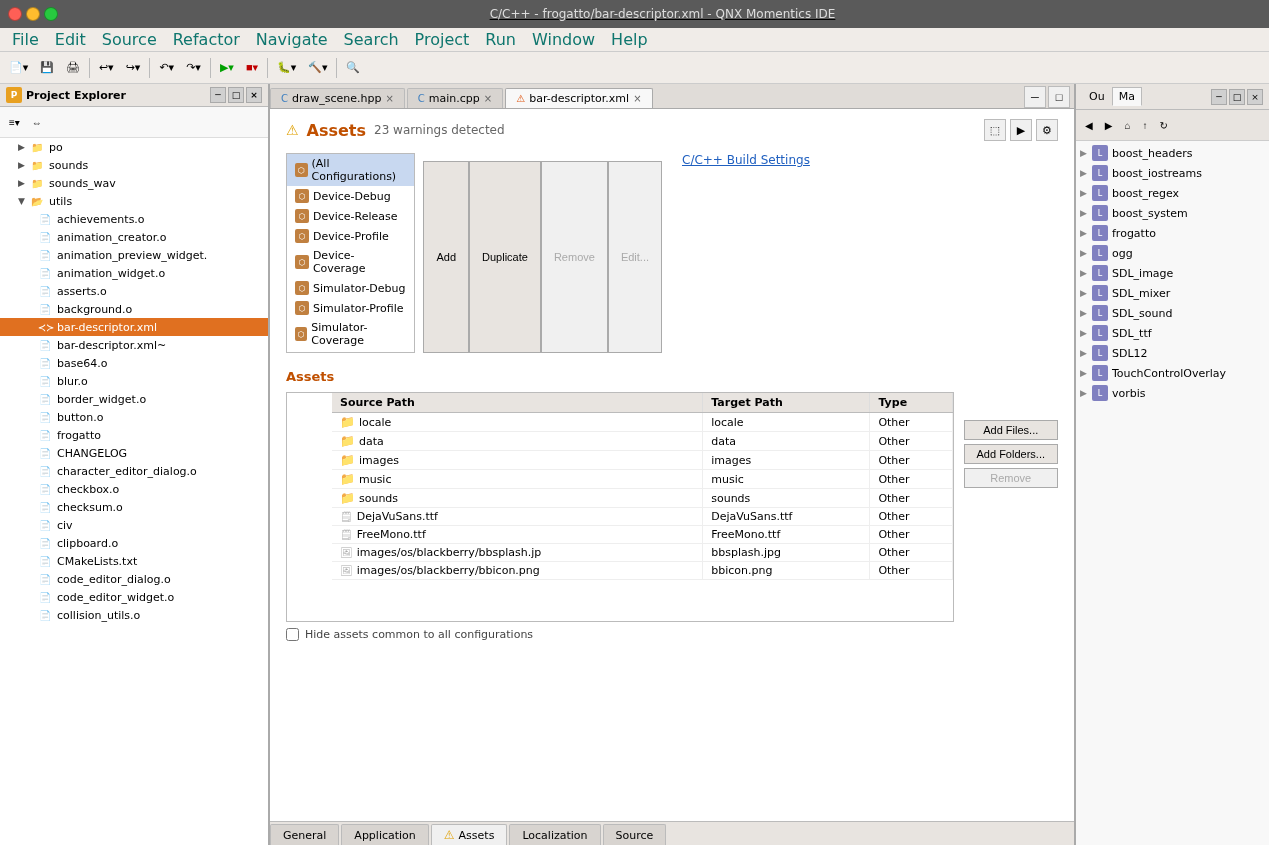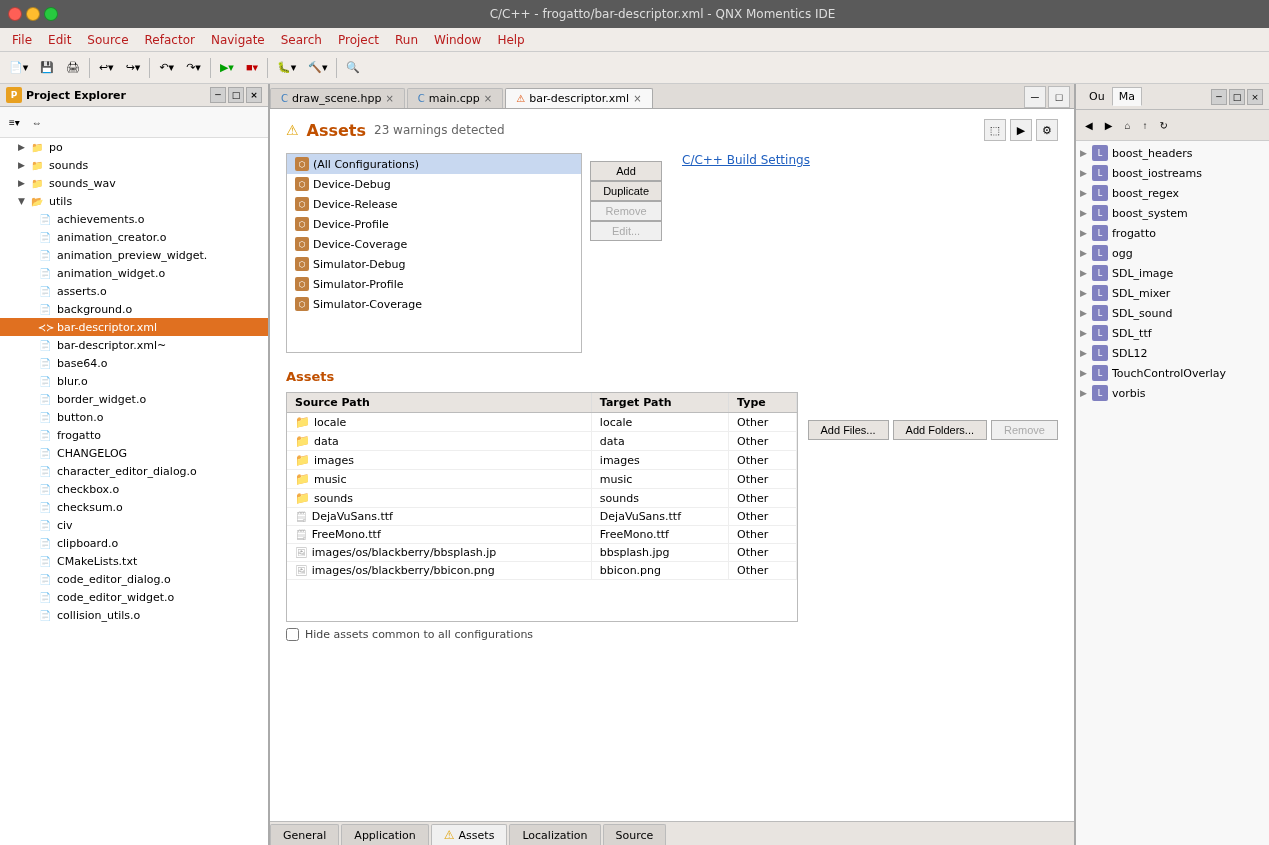--- a/index.html
+++ b/index.html
@@ -14,20 +14,21 @@
     }
 
     
     .title-bar {
       background: #5a5a5a;
       height: 28px;
       display: flex;
       align-items: center;
       padding: 0 8px;
       gap: 6px;
+      text-decoration: underline;
     }
     .window-controls {
       display: flex;
       gap: 4px;
     }
     .win-btn {
       width: 14px; height: 14px;
       border-radius: 50%;
       border: 1px solid rgba(0,0,0,0.3);
       cursor: pointer;
@@ -47,22 +48,22 @@
       background: #f0ece8;
       height: 24px;
       display: flex;
       align-items: center;
       padding: 0 4px;
       border-bottom: 1px solid #ccc;
     }
     .menu-item {
       padding: 2px 8px;
       cursor: pointer;
-      font-size: 12px;
-      color: #b91c1c;
+      font-size: 16px;
+      color: #0f766e;
     }
 
     
     .toolbar {
       background: #f0ece8;
       height: 32px;
       display: flex;
       align-items: center;
       padding: 0 4px;
       border-bottom: 1px solid #ccc;
@@ -312,21 +313,21 @@
       border-radius: 2px;
       display: flex;
       align-items: center;
       justify-content: center;
       font-size: 8px;
       color: white;
     }
 
     .btn-group {
       display: flex;
-      flex-direction: column;
+      flex-direction: row;
       margin-top: 8px;
     }
     .action-btn {
       padding: 3px 12px;
       border: 1px solid #aaa;
       background: #e8e4e0;
       cursor: pointer;
       font-size: 11px;
       text-align: center;
     }
@@ -365,21 +366,21 @@
     .folder-cell {
       display: flex;
       align-items: center;
       gap: 4px;
     }
     .small-folder-icon { color: #e8a020; font-size: 12px; }
     .small-file-icon { color: #aaa; font-size: 10px; }
 
     .assets-right-btns {
       display: flex;
-      flex-direction: row;
+      flex-direction: column;
       gap: 4px;
       margin-left: 10px;
       padding-top: 28px;
     }
 
     .hide-assets-row {
       margin-top: 6px;
       display: flex;
       align-items: center;
       gap: 6px;
@@ -484,20 +485,21 @@
 
     .assets-table-wrapper {
       display: flex;
       align-items: flex-start;
     }
     .table-with-scroll {
       flex: 1;
       border: 1px solid #bbb;
       height: 230px;
       overflow-y: scroll;
+      padding-left: 45px;
     }
   </style>
 </head>
 <body>
 
 <div class="title-bar">
   <div class="window-controls">
     <div class="win-btn win-close"></div>
     <div class="win-btn win-min"></div>
     <div class="win-btn win-max"></div>

